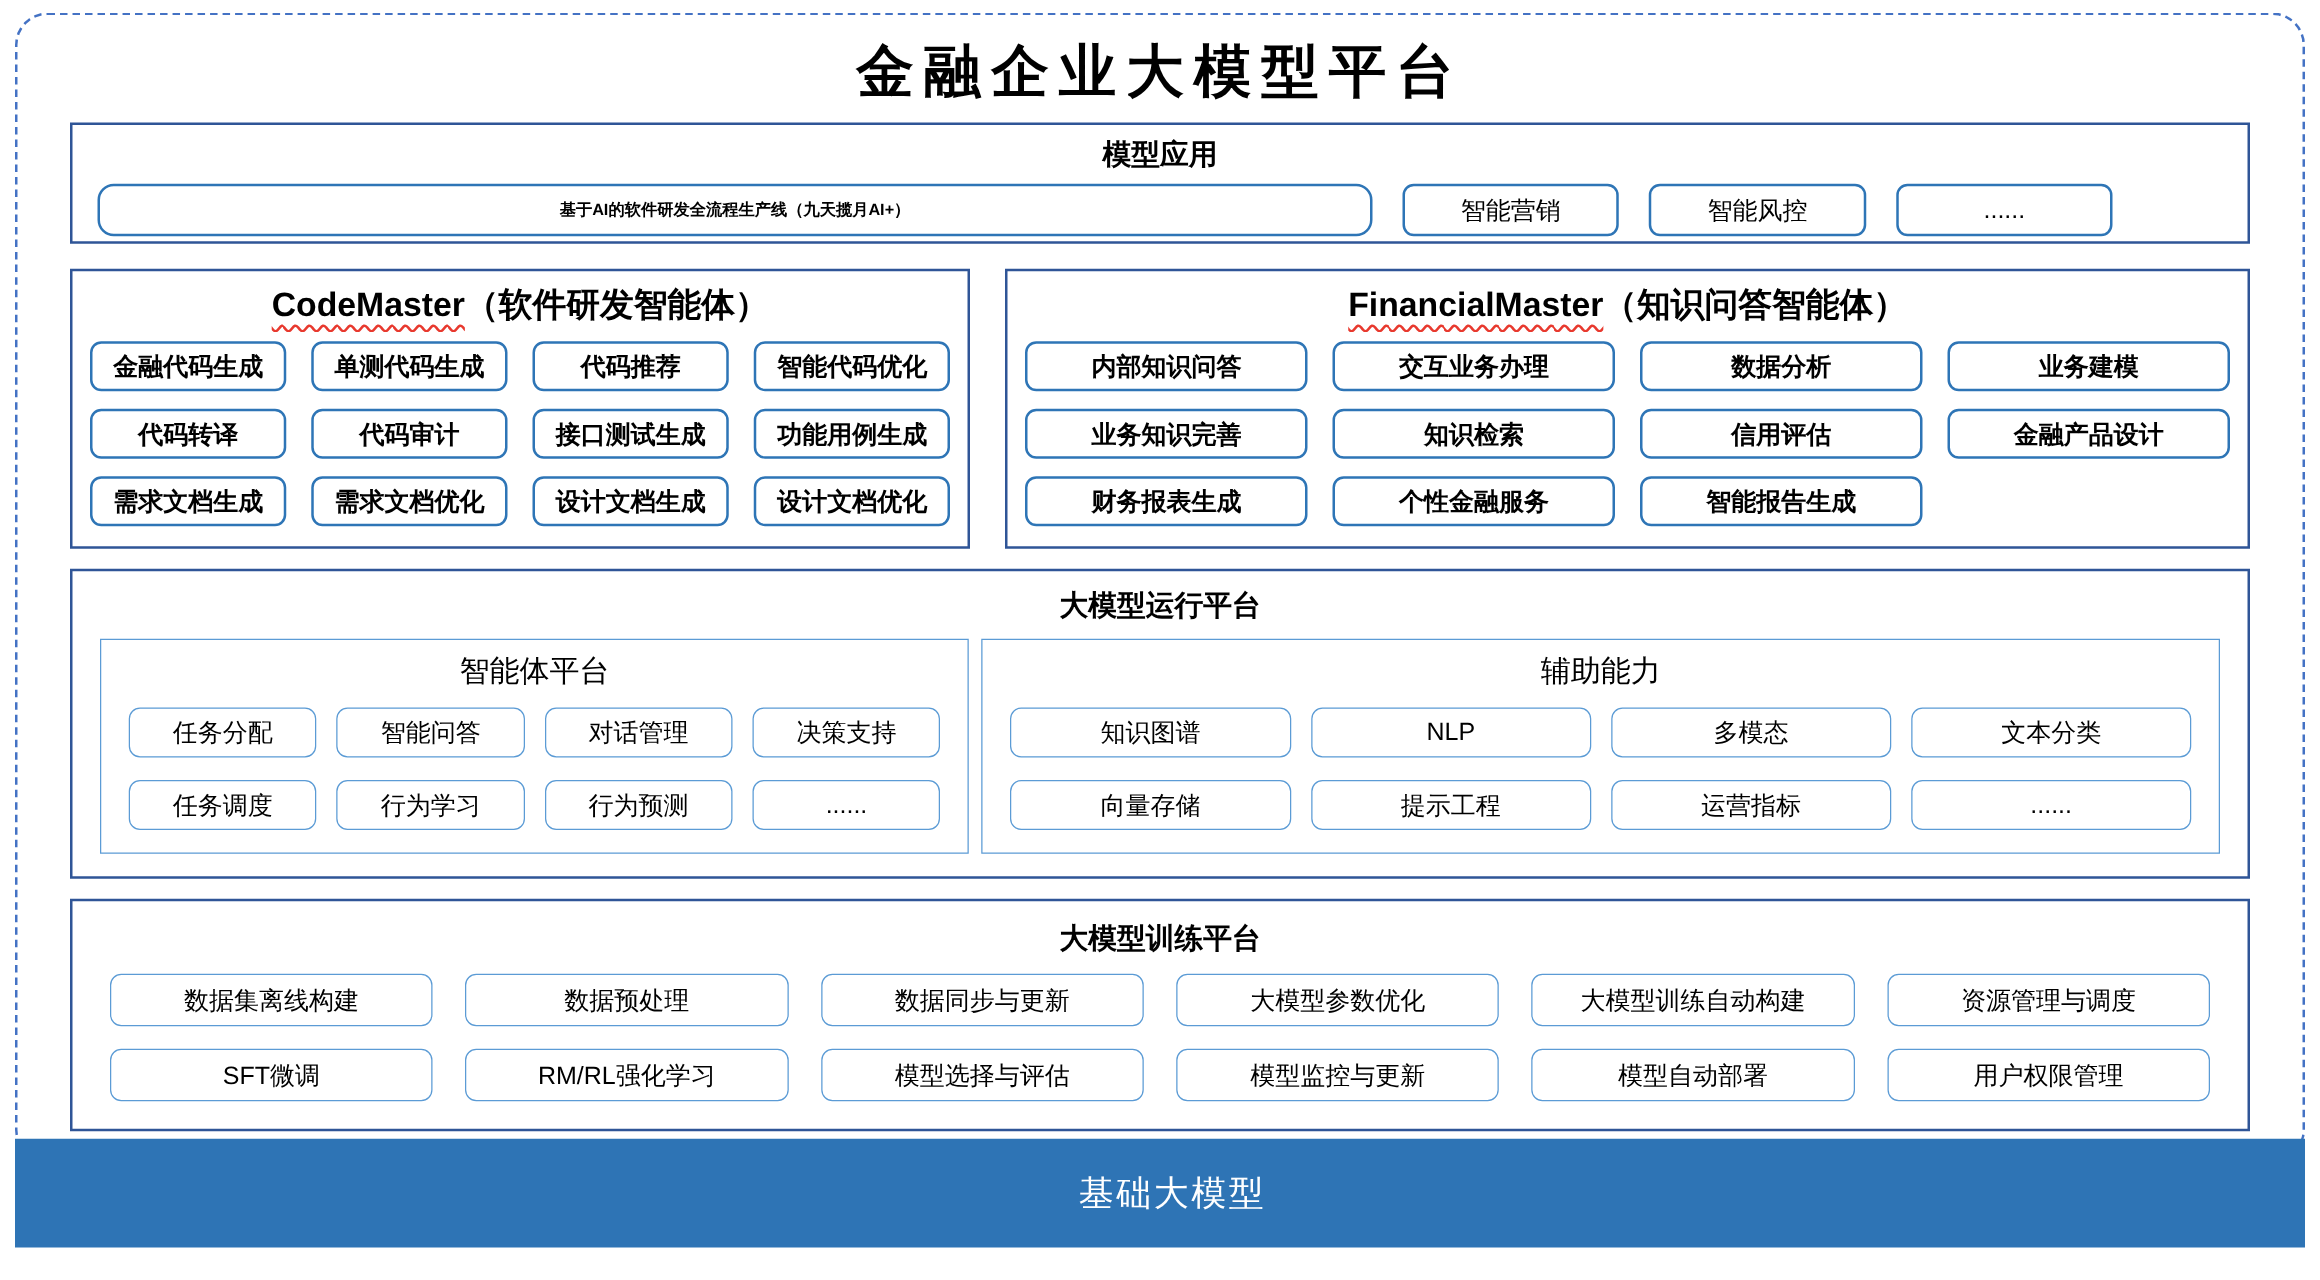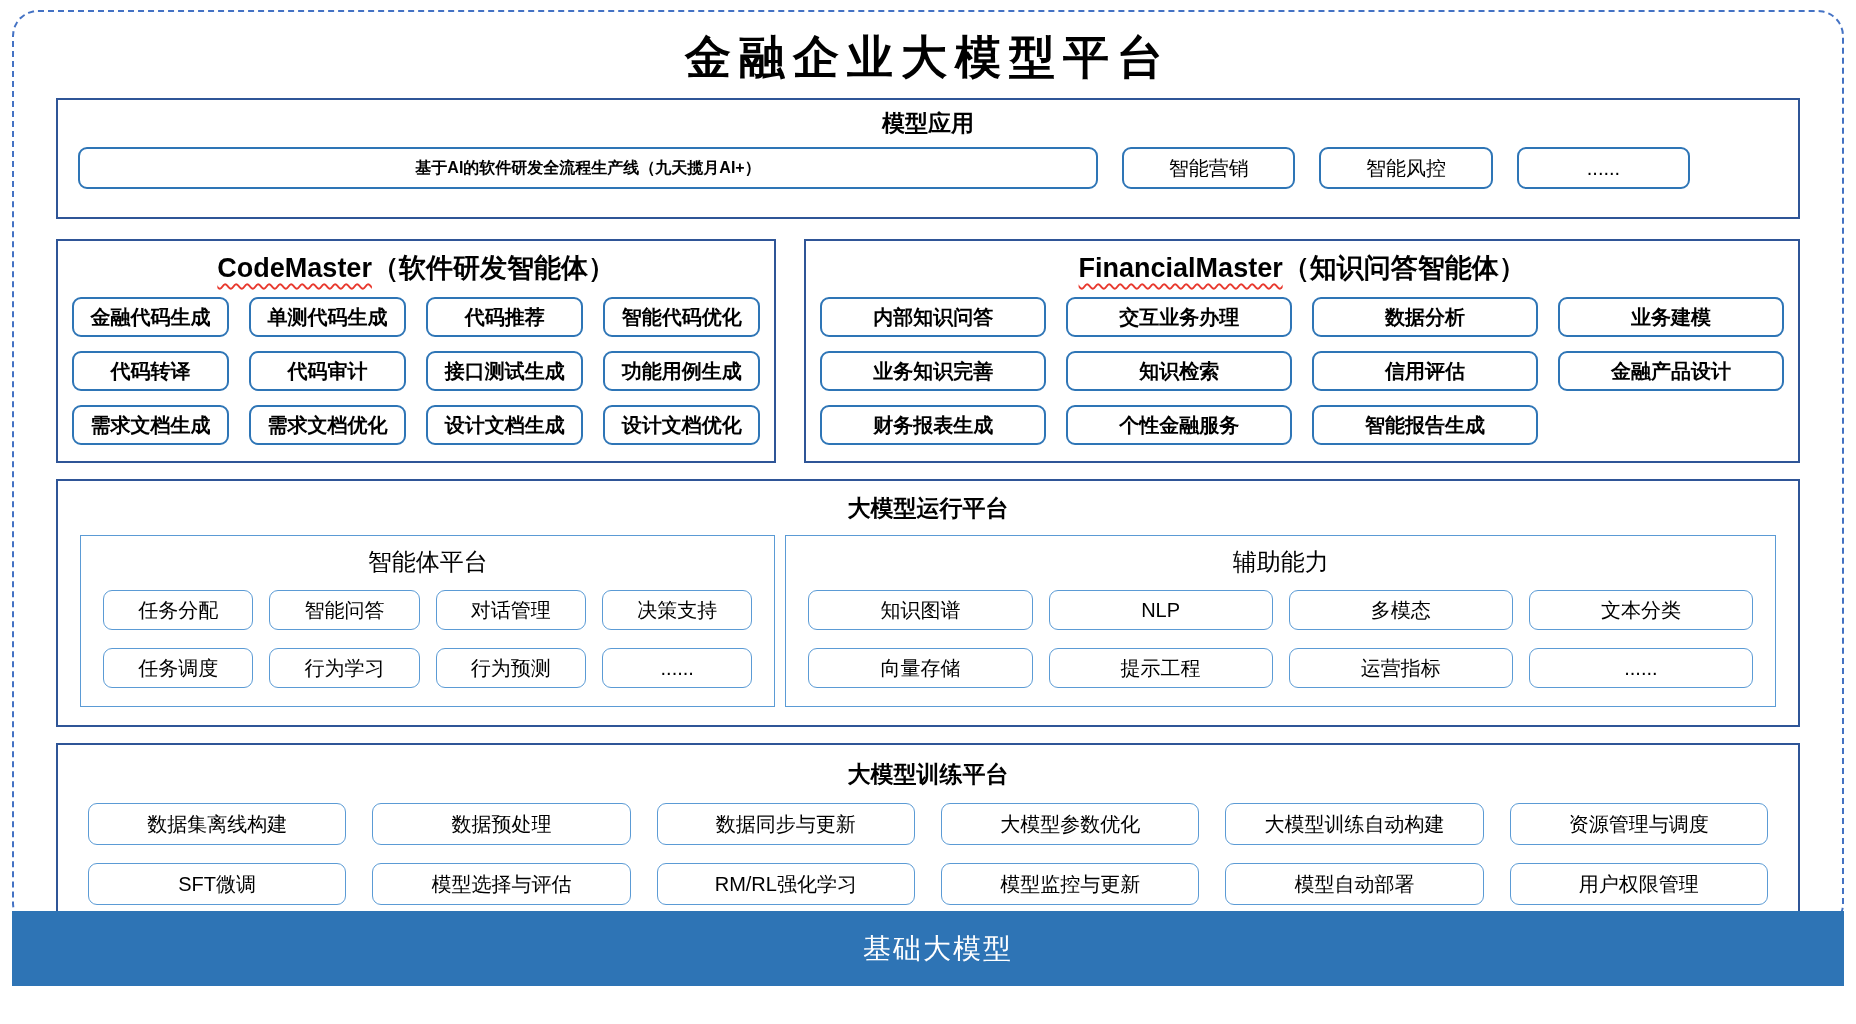--- a/index.html
+++ b/index.html
@@ -16,28 +16,28 @@
   .main-title {
     text-align:center; font-family:"DejaVu Serif", serif; font-weight:bold;
     font-size:46px; line-height:62px; letter-spacing:8px; margin:0 0 10px 0;
   }
   .section {
     border:2px solid #2F5597; background:#fff;
   }
   .sec-title { text-align:center; font-weight:bold; font-size:23px; line-height:30px; }
 
   
-  .sec1 { padding:8px 14px 28px 14px; }
+  .sec1 { padding:8px 14px 4px 14px; }
   .sec1-row { display:flex; gap:24px; margin-top:9px; padding:0 6px; }
   .pill {
     border:2px solid #2E75B6; border-radius:9px; background:#fff;
     display:flex; align-items:center; justify-content:center;
     font-size:20px; height:42px; text-align:center; white-space:nowrap;
   }
-  .pill.wide { flex:0 0 60%; font-weight:bold; font-size:16px; }
+  .pill.wide { flex:0 0 60%; font-weight:bold; font-size:13px;border-radius:13px; }
   .pill.small { flex:0 0 10.2%; }
 
   
   .agents-row { display:flex; gap:28px; margin-top:20px; }
   .agent { border:2px solid #2F5597; padding:8px 14px 16px 14px; }
   .agent.left  { flex:0 0 41.3%; }
   .agent.right { flex:1; }
   .agent-title { text-align:center; font-size:27px; font-weight:bold; line-height:38px; margin-bottom:10px; white-space:nowrap; }
   .agent-name {
     text-decoration-line:underline; text-decoration-style:wavy;
@@ -57,21 +57,21 @@
   .group-grid { display:grid; grid-template-columns:repeat(4,1fr); gap:18px 16px; }
   .group-grid .pill { height:40px; border-width:1.5px; border-color:#5B9BD5; font-weight:normal; }
 
   
   .sec4 { margin-top:16px; padding:14px 30px 22px 30px; }
   .train-grid { display:grid; grid-template-columns:repeat(6,1fr); gap:18px 26px; margin-top:14px; }
   .train-grid .pill { height:42px; border-width:1.5px; border-color:#5B9BD5; font-weight:normal; }
 
   
   .foundation {
-    position:absolute; left:12px; top:911px; width:1832px; height:75px;
+    position:absolute; left:12px; top:911px; width:1832px; height:87px;
     background:#2E74B5; color:#fff; display:flex; align-items:center; justify-content:center;
     font-size:28px; letter-spacing:2px;padding-left:20px;
   }
 </style>
 </head>
 <body>
 
 <div class="outer">
 
   <div class="main-title">金融企业大模型平台</div>
@@ -165,22 +165,22 @@
   <div class="section sec4">
     <div class="sec-title">大模型训练平台</div>
     <div class="train-grid">
       <div class="pill">数据集离线构建</div>
       <div class="pill">数据预处理</div>
       <div class="pill">数据同步与更新</div>
       <div class="pill">大模型参数优化</div>
       <div class="pill">大模型训练自动构建</div>
       <div class="pill">资源管理与调度</div>
       <div class="pill">SFT微调</div>
+      <div class="pill">RM/RL强化学习</div>
       <div class="pill">模型选择与评估</div>
-      <div class="pill">RM/RL强化学习</div>
       <div class="pill">模型监控与更新</div>
       <div class="pill">模型自动部署</div>
       <div class="pill">用户权限管理</div>
     </div>
   </div>
 
 </div>
 
 <div class="foundation">
   <span>基础大模型</span>

